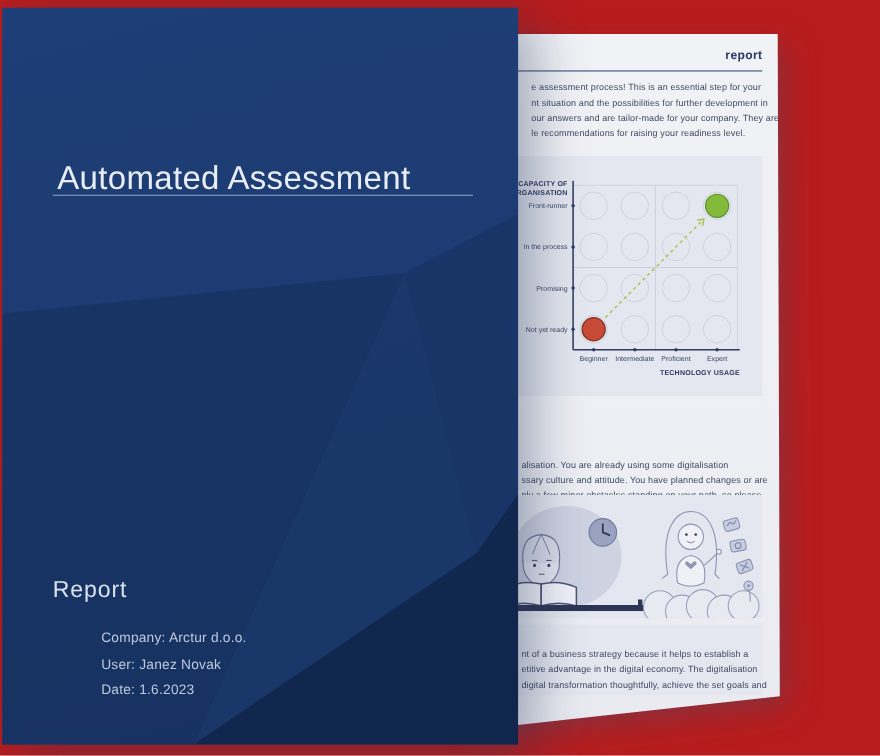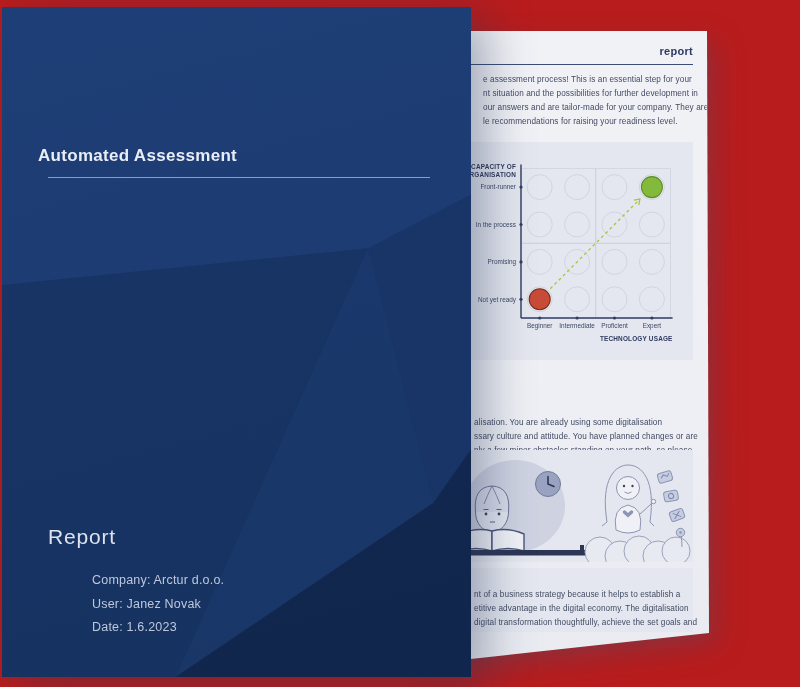--- a/index.html
+++ b/index.html
@@ -35,21 +35,21 @@
   .cover{position:absolute;inset:0;background:linear-gradient(165deg,#1e3e77 0%,#1d3c73 40%,#1b3a6e 100%);overflow:hidden;}
   .fold{position:absolute;inset:0;}
   .fold-low-left{background:rgba(6,16,40,.18);
       clip-path:polygon(0 41.5%,78% 36%,37% 100%,0 100%);}
   .fold-mid-right{background:rgba(10,22,50,.10);
       clip-path:polygon(78% 36%,92% 74%,37% 100%);}
   .fold-right-strip{background:rgba(6,16,40,.14);
       clip-path:polygon(78% 36%,100% 28%,100% 66%,92% 74%);}
   .fold-dark-corner{background:rgba(3,10,28,.40);
       clip-path:polygon(92% 74%,100% 66%,100% 100%,37% 100%);}
-  .cover-title{position:absolute;left:36px;top:139px;margin:0;font-size:17px;font-weight:bold;
+  .cover-title{position:absolute;left:50px;top:139px;margin:0;font-size:30px;font-weight:normal;
                color:#e9edf6;letter-spacing:.3px;}
   .title-rule{position:absolute;left:46px;top:170px;width:382px;height:1px;background:rgba(228,236,248,.55);}
   .cover-subtitle{position:absolute;left:46px;top:518px;font-size:21px;font-weight:normal;
                   color:#dce2ee;letter-spacing:.8px;}
   .cover-meta{position:absolute;left:46px;top:562px;font-size:12.5px;line-height:23.5px;
               color:#bec8dc;white-space:pre-line;letter-spacing:.2px;margin-left:44px;}
 </style>
 </head>
 <body>
 

